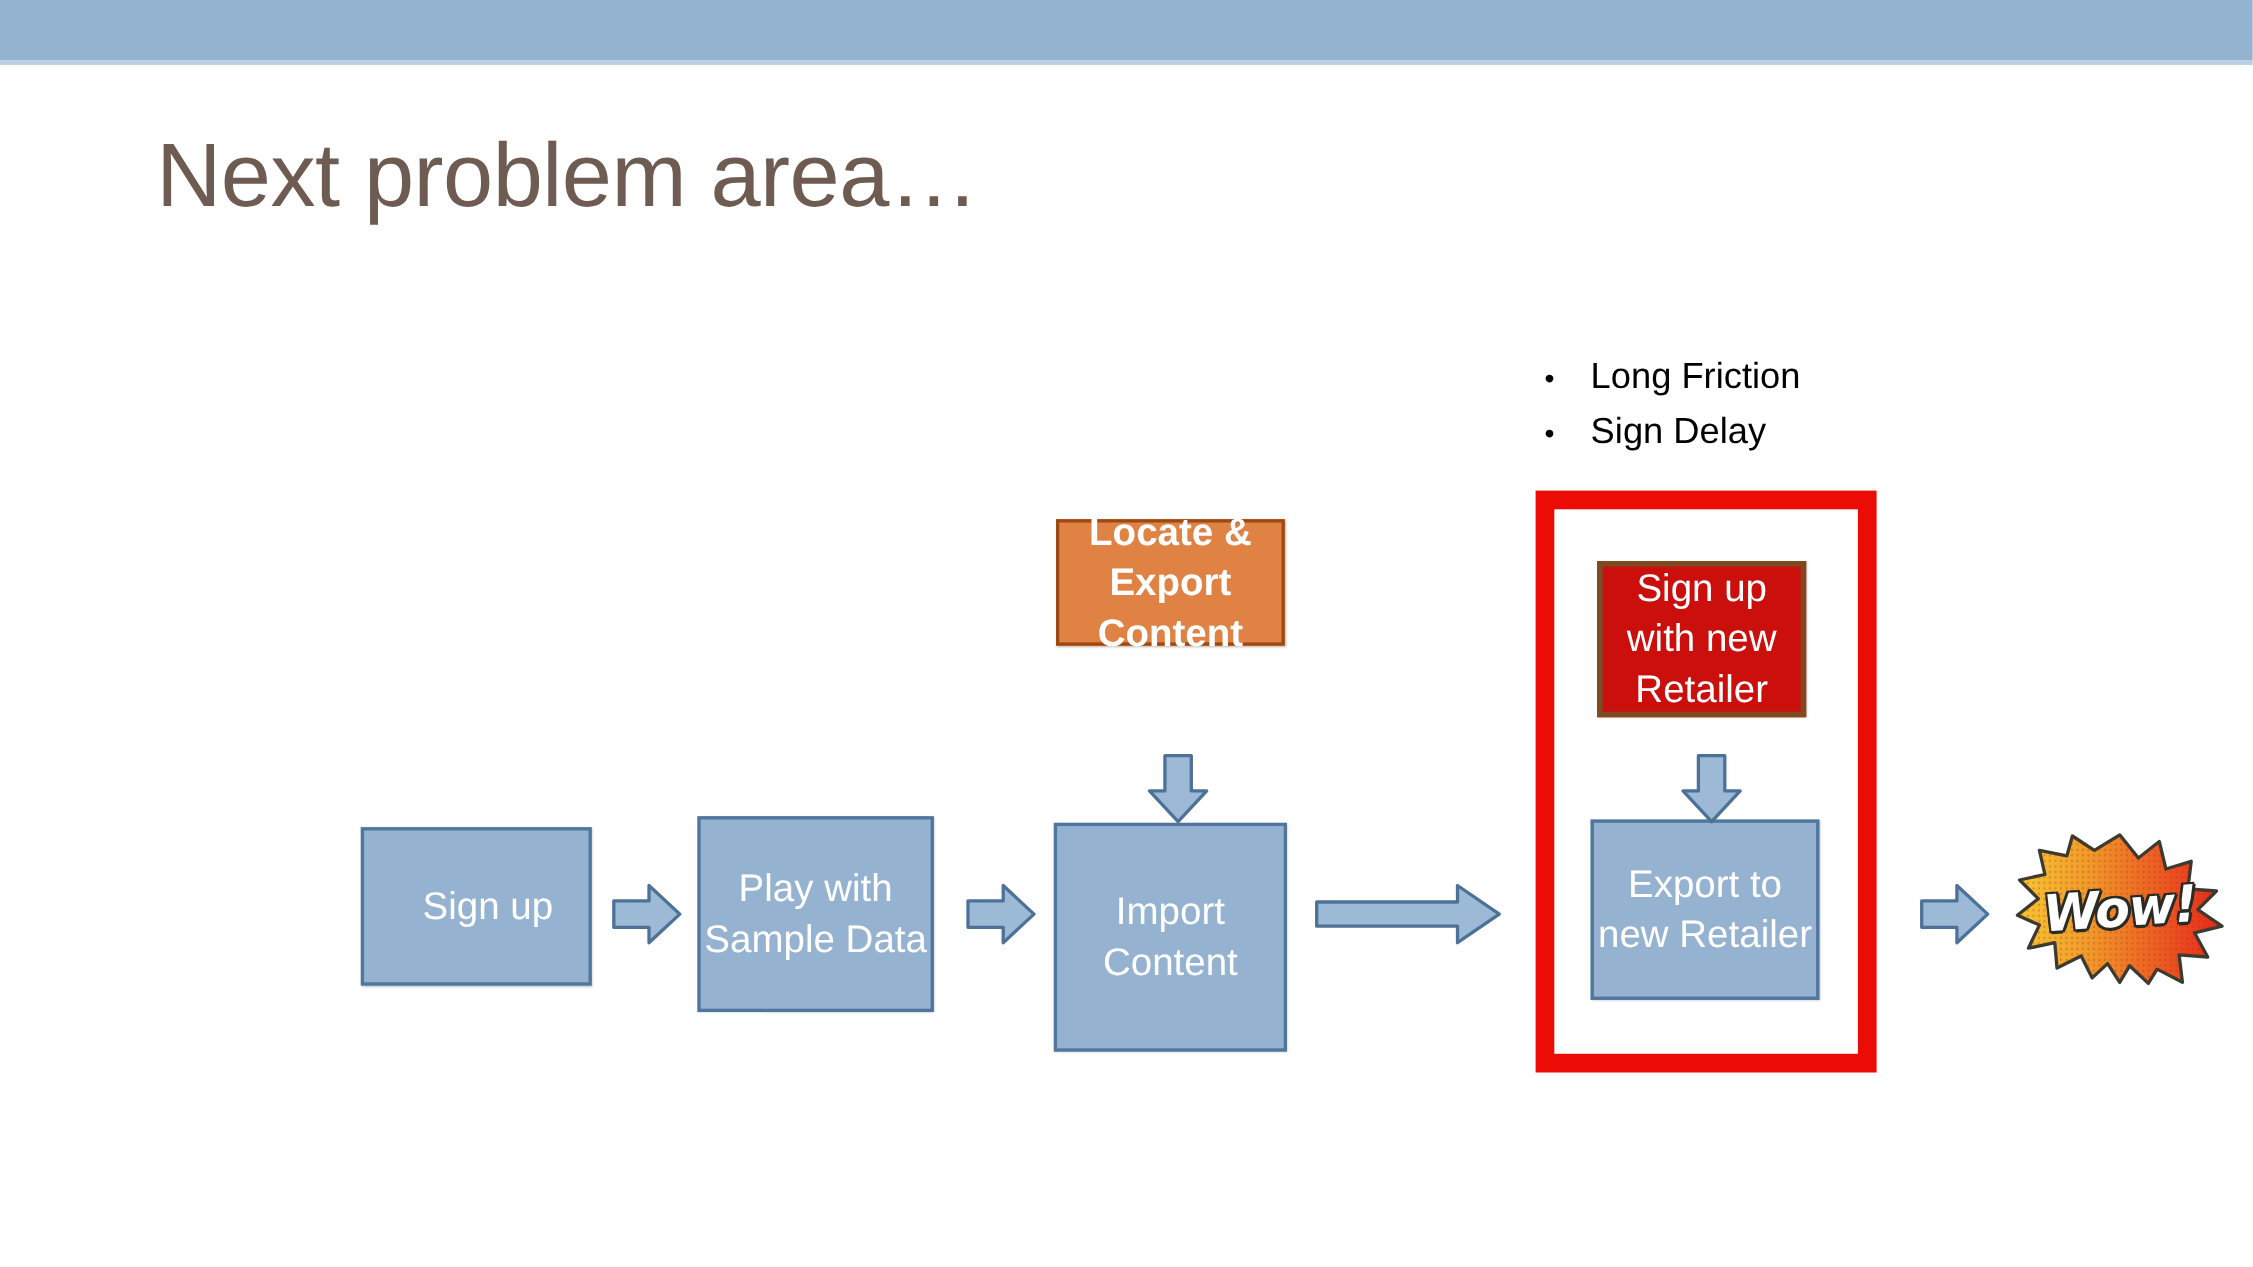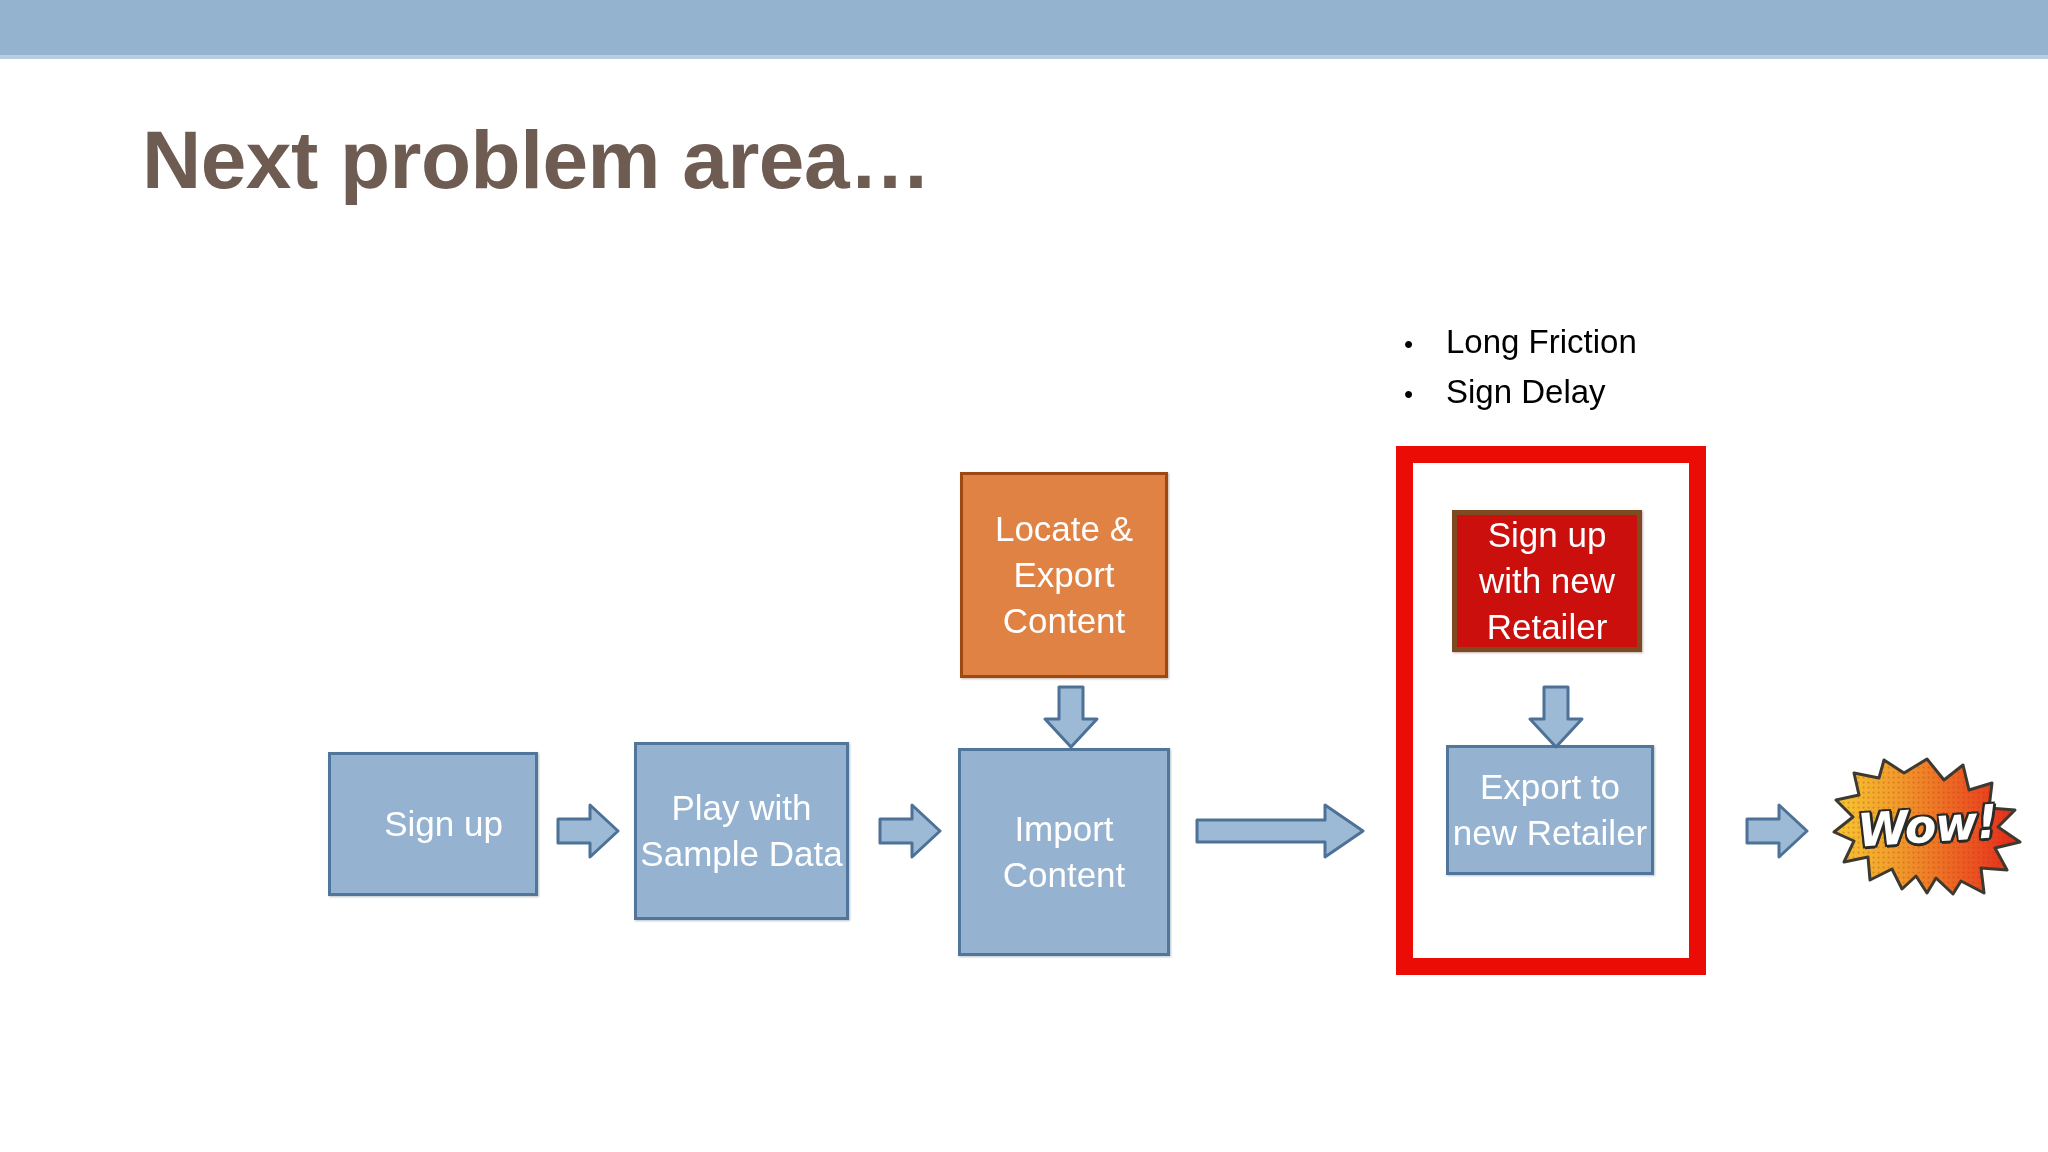--- a/index.html
+++ b/index.html
@@ -32,21 +32,21 @@
     background: #b8cee2;
   }
 
   
   #slide-title {
     position: absolute;
     left: 142px;
     top: 112px;
     font-size: 82px;
     line-height: 96px;
-    font-weight: 700;
+    font-weight: 400;
     color: #6e5b52;
     letter-spacing: -0.5px;
     white-space: nowrap;
   }
 
   
   #annotations {
     position: absolute;
     left: 1404px;
     top: 318px;
@@ -95,24 +95,24 @@
   .pbox-red {
     background: #ca0f0d;
     border-color: #7d4a21;
     border-width: 5px;
     box-shadow: 1px 1px 2px rgba(80,30,20,0.35);
   }
 
   
   #box-signup       { left: 328px;  top: 752px;  width: 210px; height: 144px; padding-left: 21px; }
   #box-play-sample  { left: 634px;  top: 742px;  width: 215px; height: 178px; }
-  #box-locate       { left: 960px;  top: 472px;  width: 208px; height: 206px; }
+  #box-locate       { left: 960px;  top: 472px;  width: 208px; height: 115px; font-weight: bold; }
   #box-import       { left: 958px;  top: 748px;  width: 212px; height: 208px; }
   #box-signup-new   { left: 1452px; top: 510px;  width: 190px; height: 142px; }
-  #box-export-new   { left: 1446px; top: 745px;  width: 208px; height: 130px; }
+  #box-export-new   { left: 1446px; top: 745px;  width: 208px; height: 164px; }
 
   
   #highlight-frame {
     position: absolute;
     left: 1396px;
     top: 446px;
     width: 310px;
     height: 529px;
     box-sizing: border-box;
     border: 17px solid #ec0c06;

